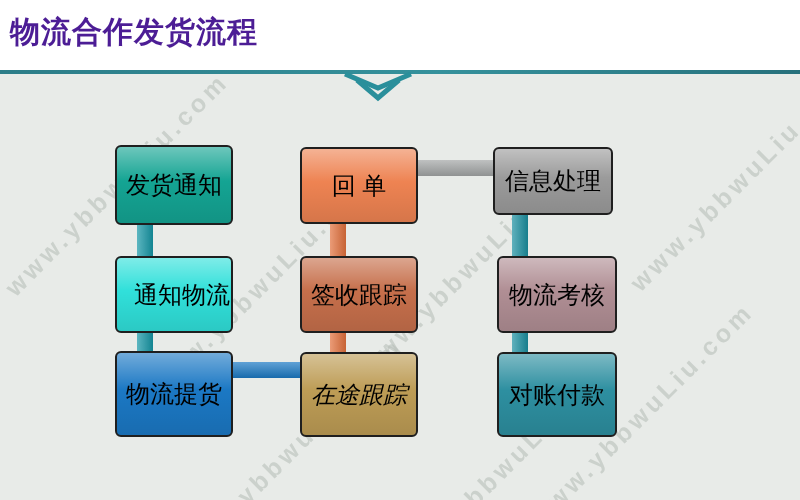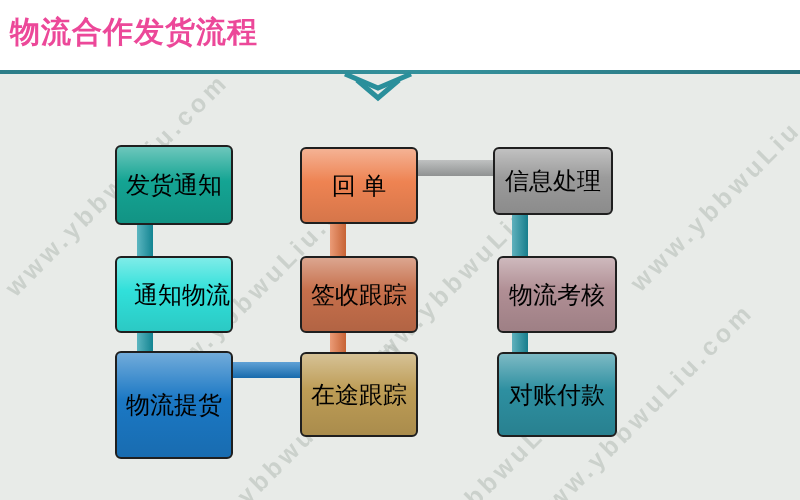--- a/index.html
+++ b/index.html
@@ -8,21 +8,21 @@
     position:relative;width:800px;height:500px;
     background:#e8ebe8;overflow:hidden;
   }
   
   .header{
     position:absolute;left:0;top:0;width:800px;height:70px;
     background:#ffffff;z-index:5;
   }
   .page-title{
     position:absolute;left:10px;top:12px;
-    font-size:30px;font-weight:bold;color:#ec4899;letter-spacing:1px;
+    font-size:30px;font-weight:bold;color:#4c1d95;letter-spacing:1px;
   }
   .separator{
     position:absolute;left:0;top:70px;width:800px;height:4px;
     background:linear-gradient(to right,#2c7d88,#35919c 55%,#27717c);z-index:5;
   }
   .chevron{
     position:absolute;left:343px;top:72px;width:70px;height:30px;z-index:6;
   }
   .provider{
     position:absolute;right:28px;top:80px;
@@ -38,21 +38,21 @@
   
   .fbox{
     position:absolute;z-index:2;
     border:2px solid #1f1f1f;border-radius:6px;box-sizing:border-box;
     display:flex;align-items:center;justify-content:center;
     font-size:24px;color:#000;
     background-image:linear-gradient(to bottom,rgba(255,255,255,.38),rgba(255,255,255,0) 45%,rgba(0,0,0,.10));
   }
   .b1{left:115px;top:145px;width:118px;height:80px;}
   .b2{left:115px;top:256px;width:118px;height:77px;padding-left:16px;}
-  .b3{left:115px;top:351px;width:118px;height:108px;}
+  .b3{left:115px;top:351px;width:118px;height:86px;}
   .b4{left:300px;top:147px;width:118px;height:77px;}
   .b5{left:300px;top:256px;width:118px;height:77px;}
   .b6{left:300px;top:352px;width:118px;height:85px;}
   .b7{left:493px;top:147px;width:120px;height:68px;text-align:center;}
   .b8{left:497px;top:256px;width:120px;height:77px;}
   .b9{left:497px;top:352px;width:120px;height:85px;}
   
   .conn{
     position:absolute;z-index:1;border-radius:8px;
     background-image:linear-gradient(to bottom,rgba(255,255,255,.30),rgba(0,0,0,.12));
@@ -98,18 +98,18 @@
   <div class="conn vert c4" style="background-color: rgb(226, 112, 60);"></div>
   <div class="conn c5" style="background-color: rgb(163, 166, 166);"></div>
   <div class="conn vert c6" style="background-color: rgb(27, 143, 160);"></div>
   <div class="conn vert c7" style="background-color: rgb(27, 143, 160);"></div>
 
   <div class="fbox b1" style="background-color: rgb(20, 164, 147);">发货通知</div>
   <div class="fbox b2" style="background-color: rgb(48, 224, 218);">通知物流</div>
   <div class="fbox b3" style="background-color: rgb(27, 120, 196);">物流提货</div>
   <div class="fbox b4" style="background-color: rgb(238, 131, 82);">回 单</div>
   <div class="fbox b5" style="background-color: rgb(198, 111, 75);">签收跟踪</div>
-  <div class="fbox b6" style="background-color: rgb(189, 156, 85);">在途跟踪</div>
+  <div class="fbox b6" style="background-color: rgb(189, 156, 85); font-style: italic;">在途跟踪</div>
   <div class="fbox b7" style="background-color: rgb(155, 155, 155);">信息处理</div>
   <div class="fbox b8" style="background-color: rgb(176, 142, 148);">物流考核</div>
   <div class="fbox b9" style="background-color: rgb(45, 143, 160);">对账付款</div>
 
 </div>
 
 </body></html>

